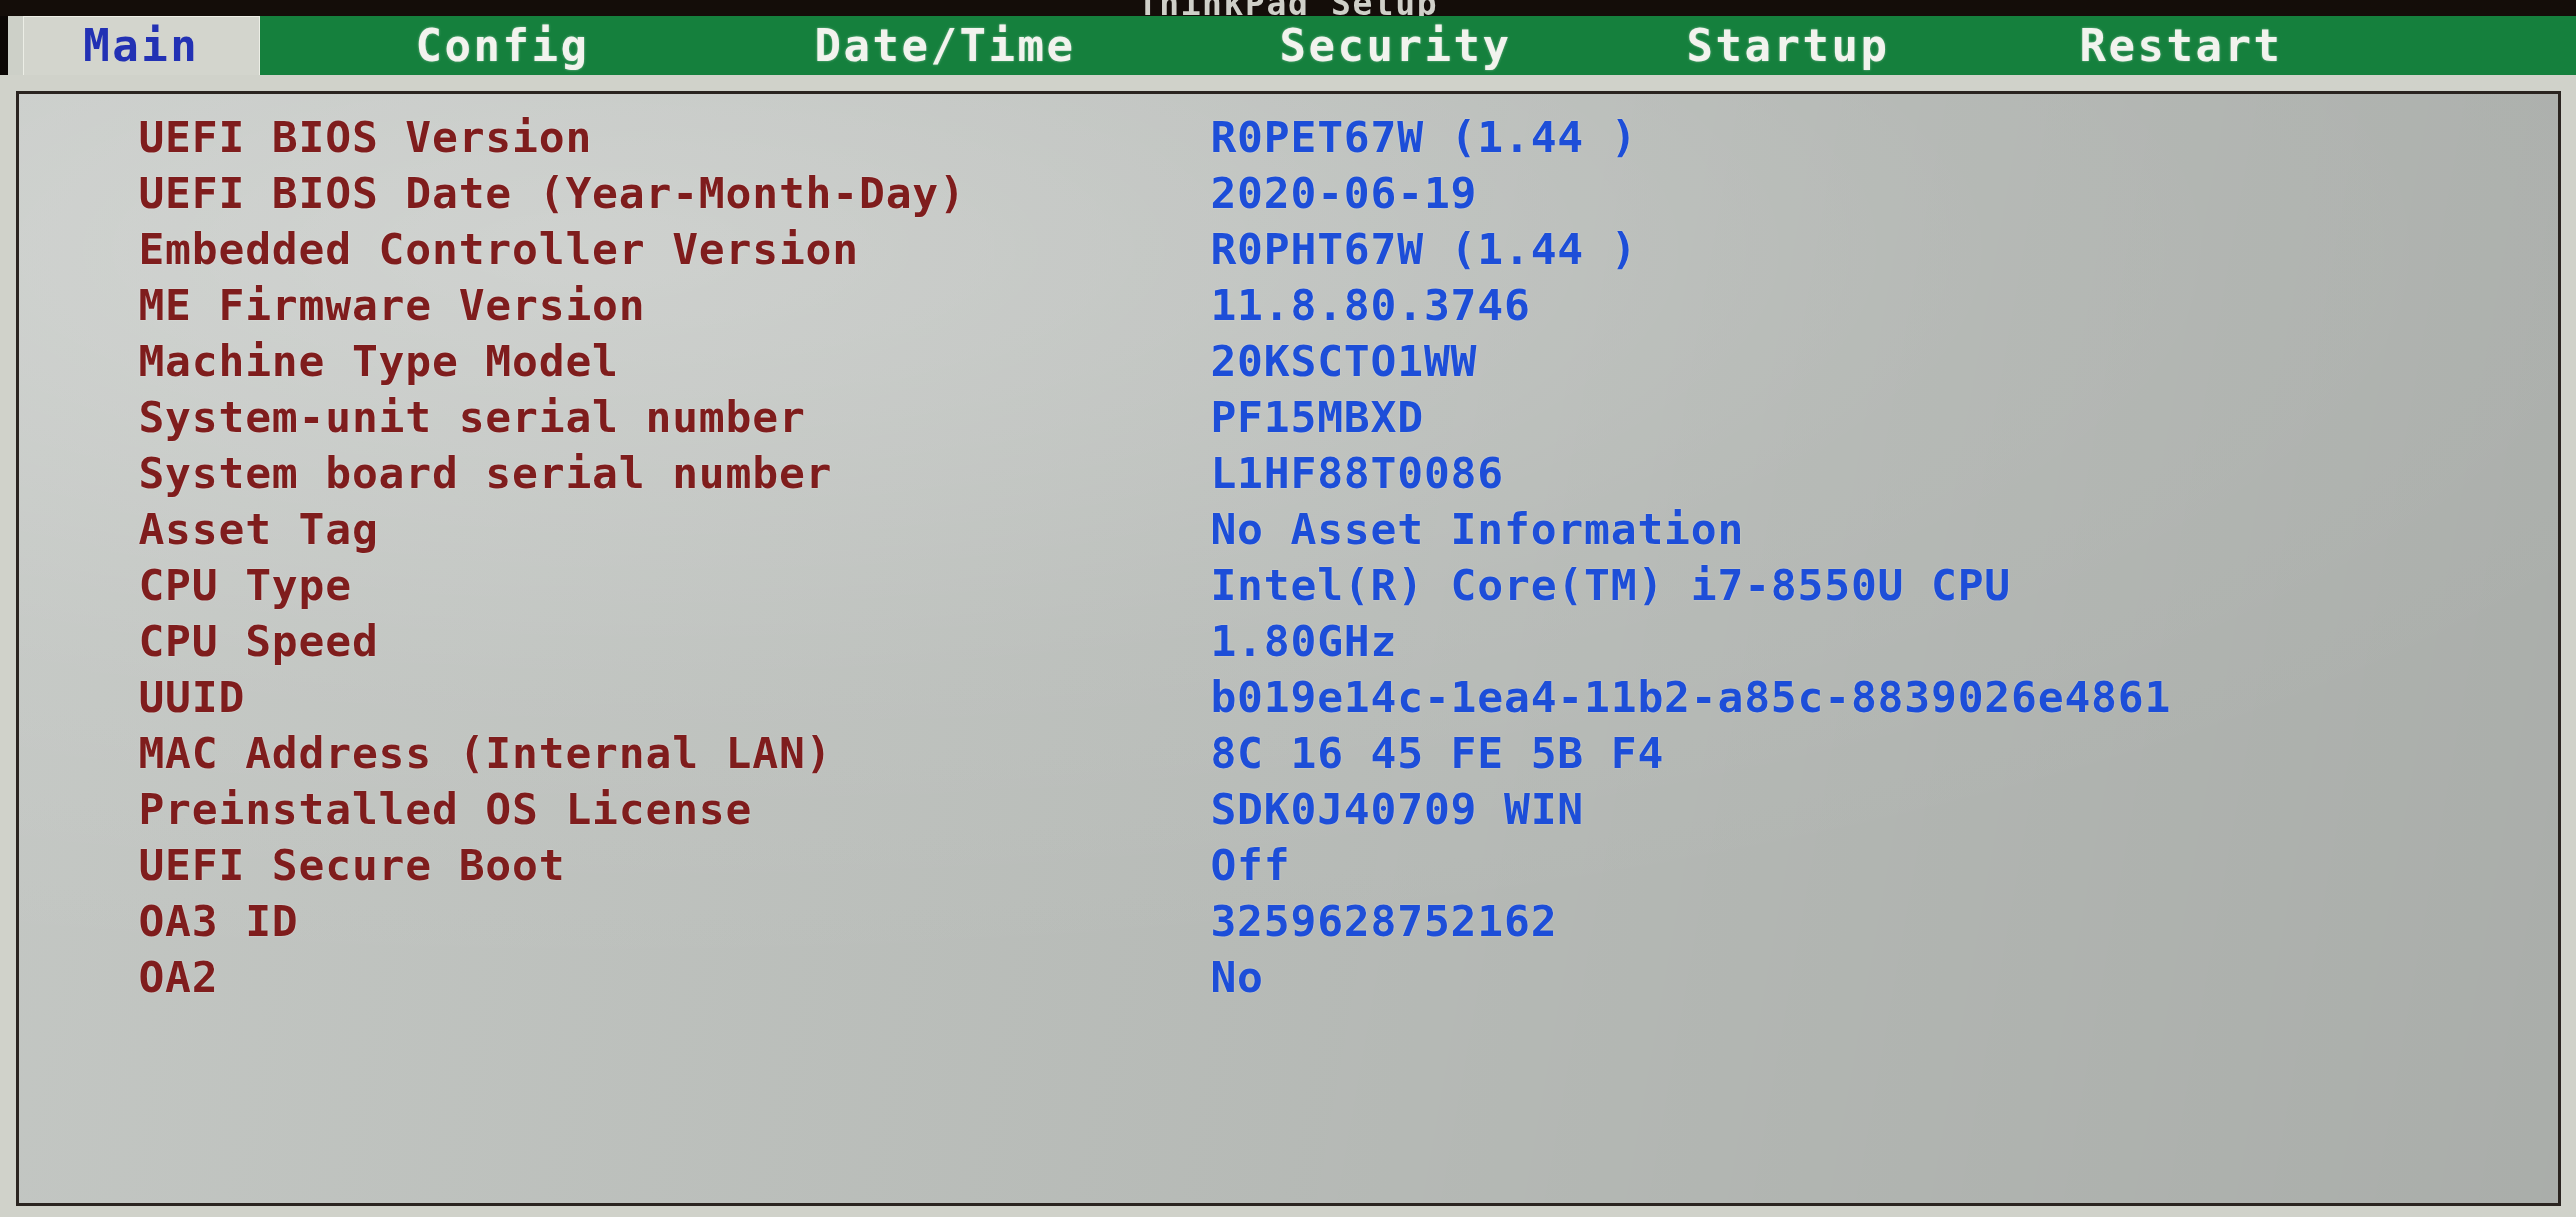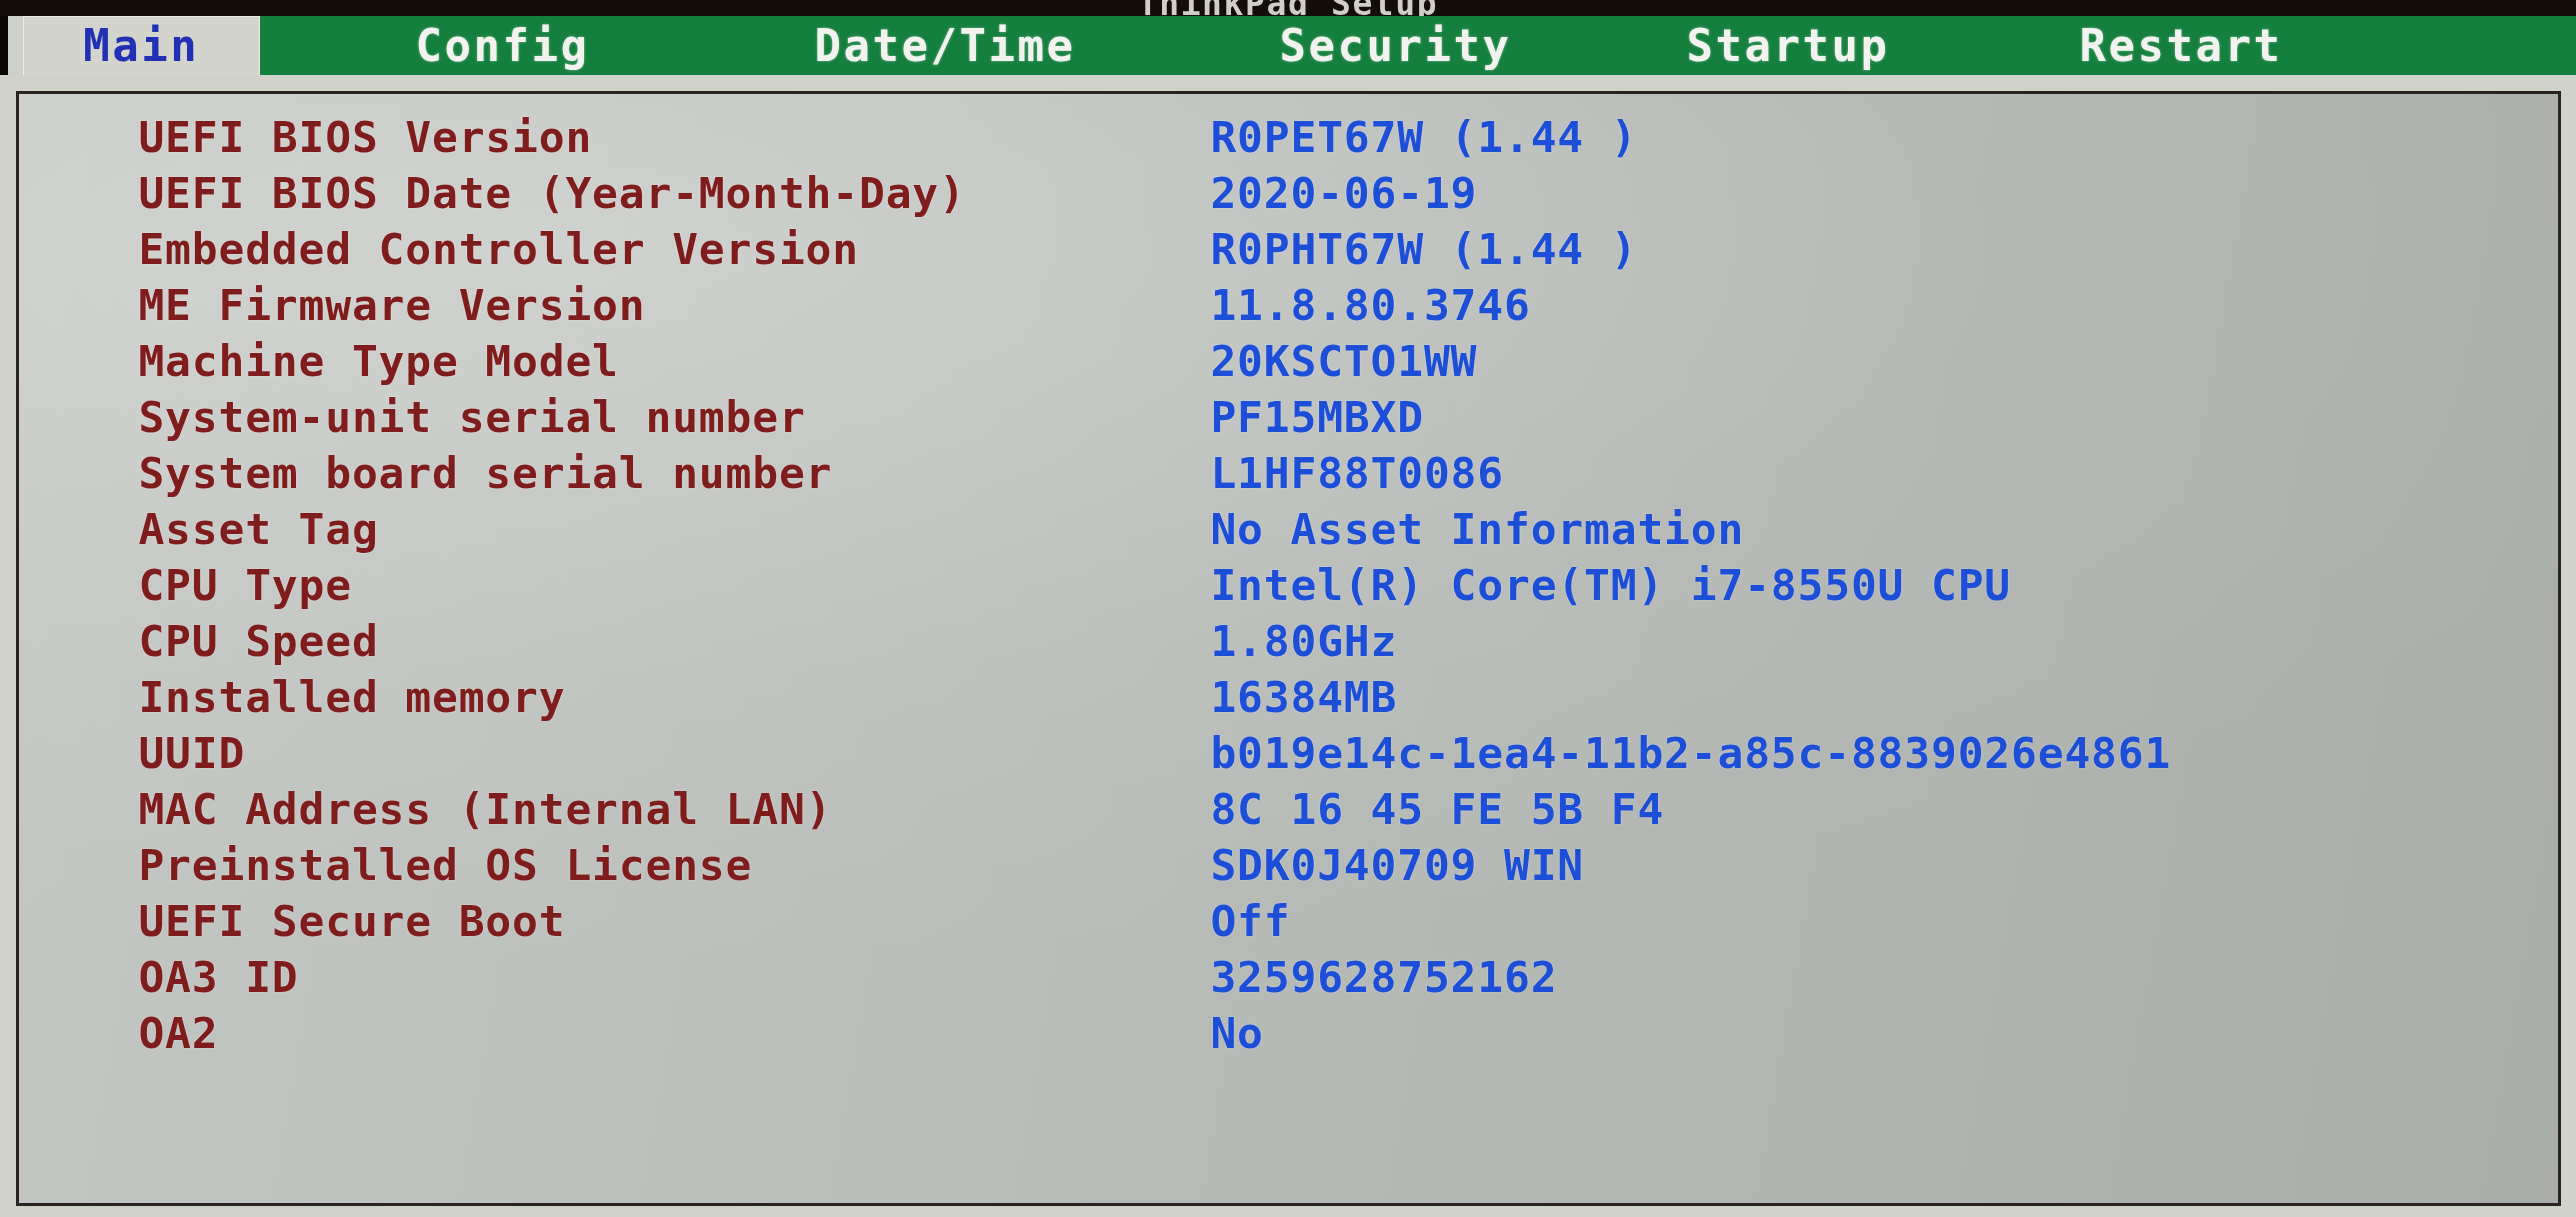--- a/index.html
+++ b/index.html
@@ -218,24 +218,20 @@
           </div>
           <div class="info-row">
             <div class="info-label">CPU Type</div>
             <div class="info-value">Intel(R) Core(TM) i7-8550U CPU</div>
           </div>
           <div class="info-row">
             <div class="info-label">CPU Speed</div>
             <div class="info-value">1.80GHz</div>
           </div>
           <div class="info-row">
-            <div class="info-label">Installed memory</div>
-            <div class="info-value">16384MB</div>
-          </div>
-          <div class="info-row">
             <div class="info-label">UUID</div>
             <div class="info-value">b019e14c-1ea4-11b2-a85c-8839026e4861</div>
           </div>
           <div class="info-row">
             <div class="info-label">MAC Address (Internal LAN)</div>
             <div class="info-value">8C 16 45 FE 5B F4</div>
           </div>
           <div class="info-row">
             <div class="info-label">Preinstalled OS License</div>
             <div class="info-value">SDK0J40709 WIN</div>

